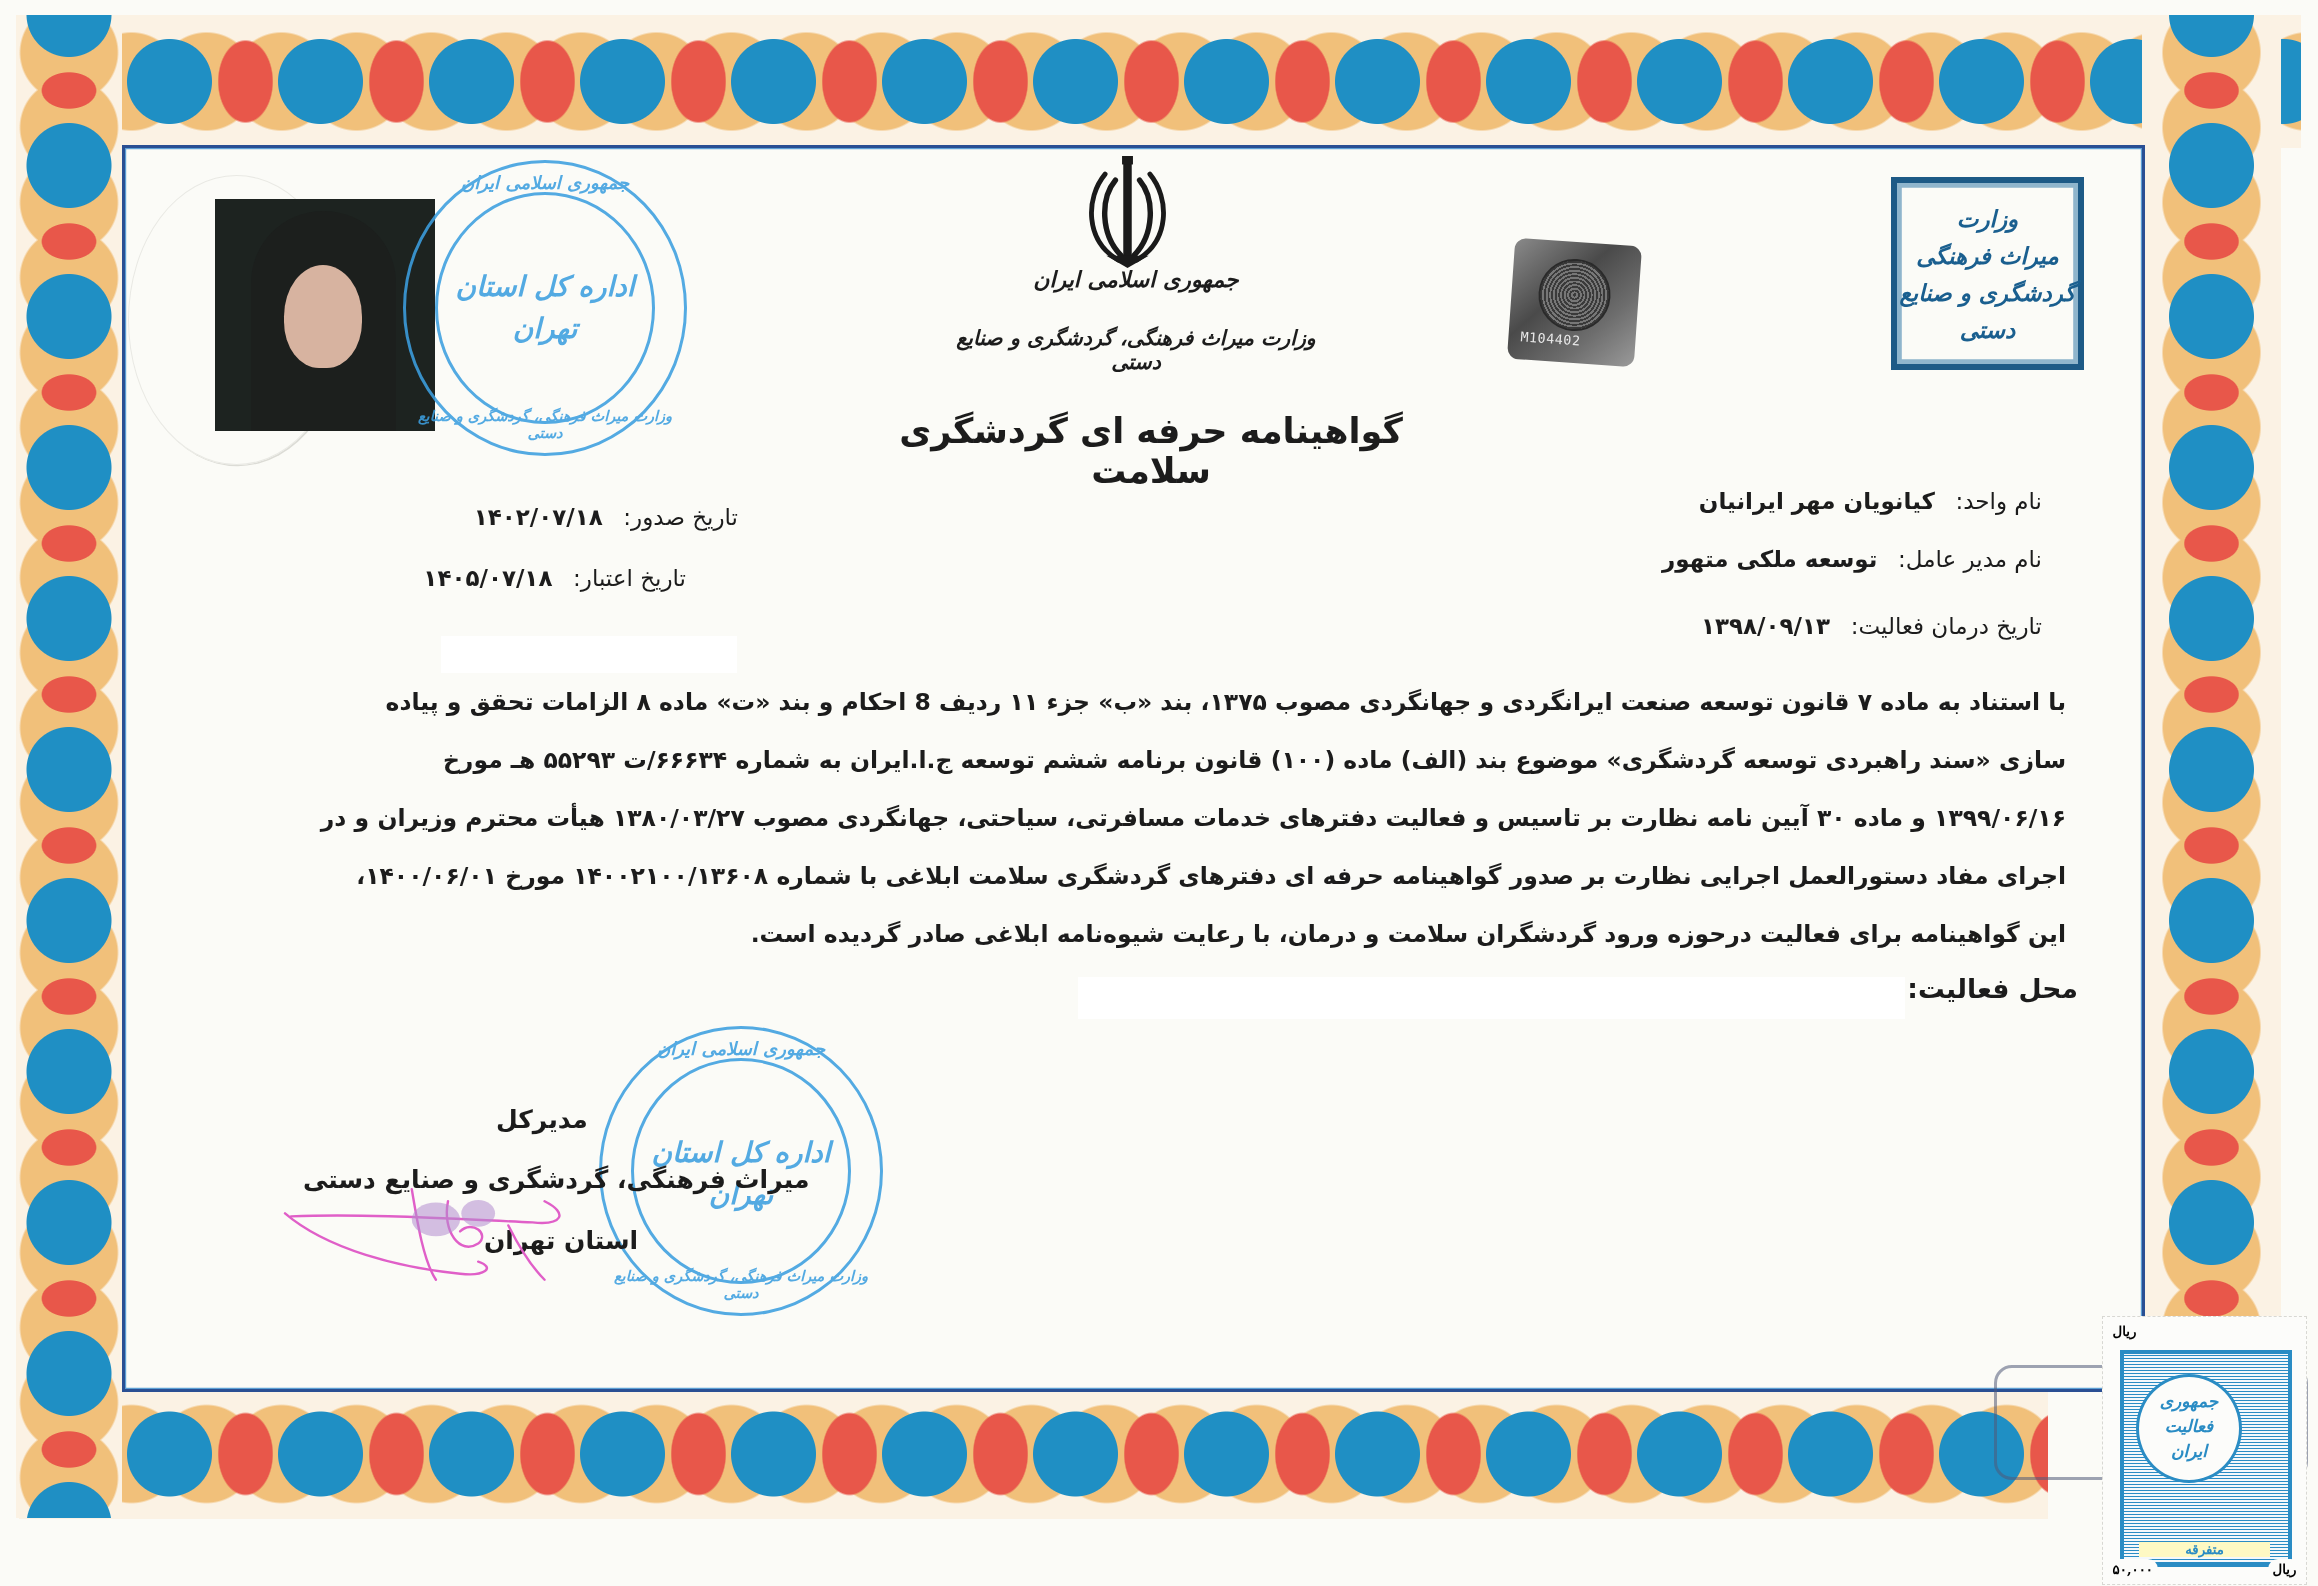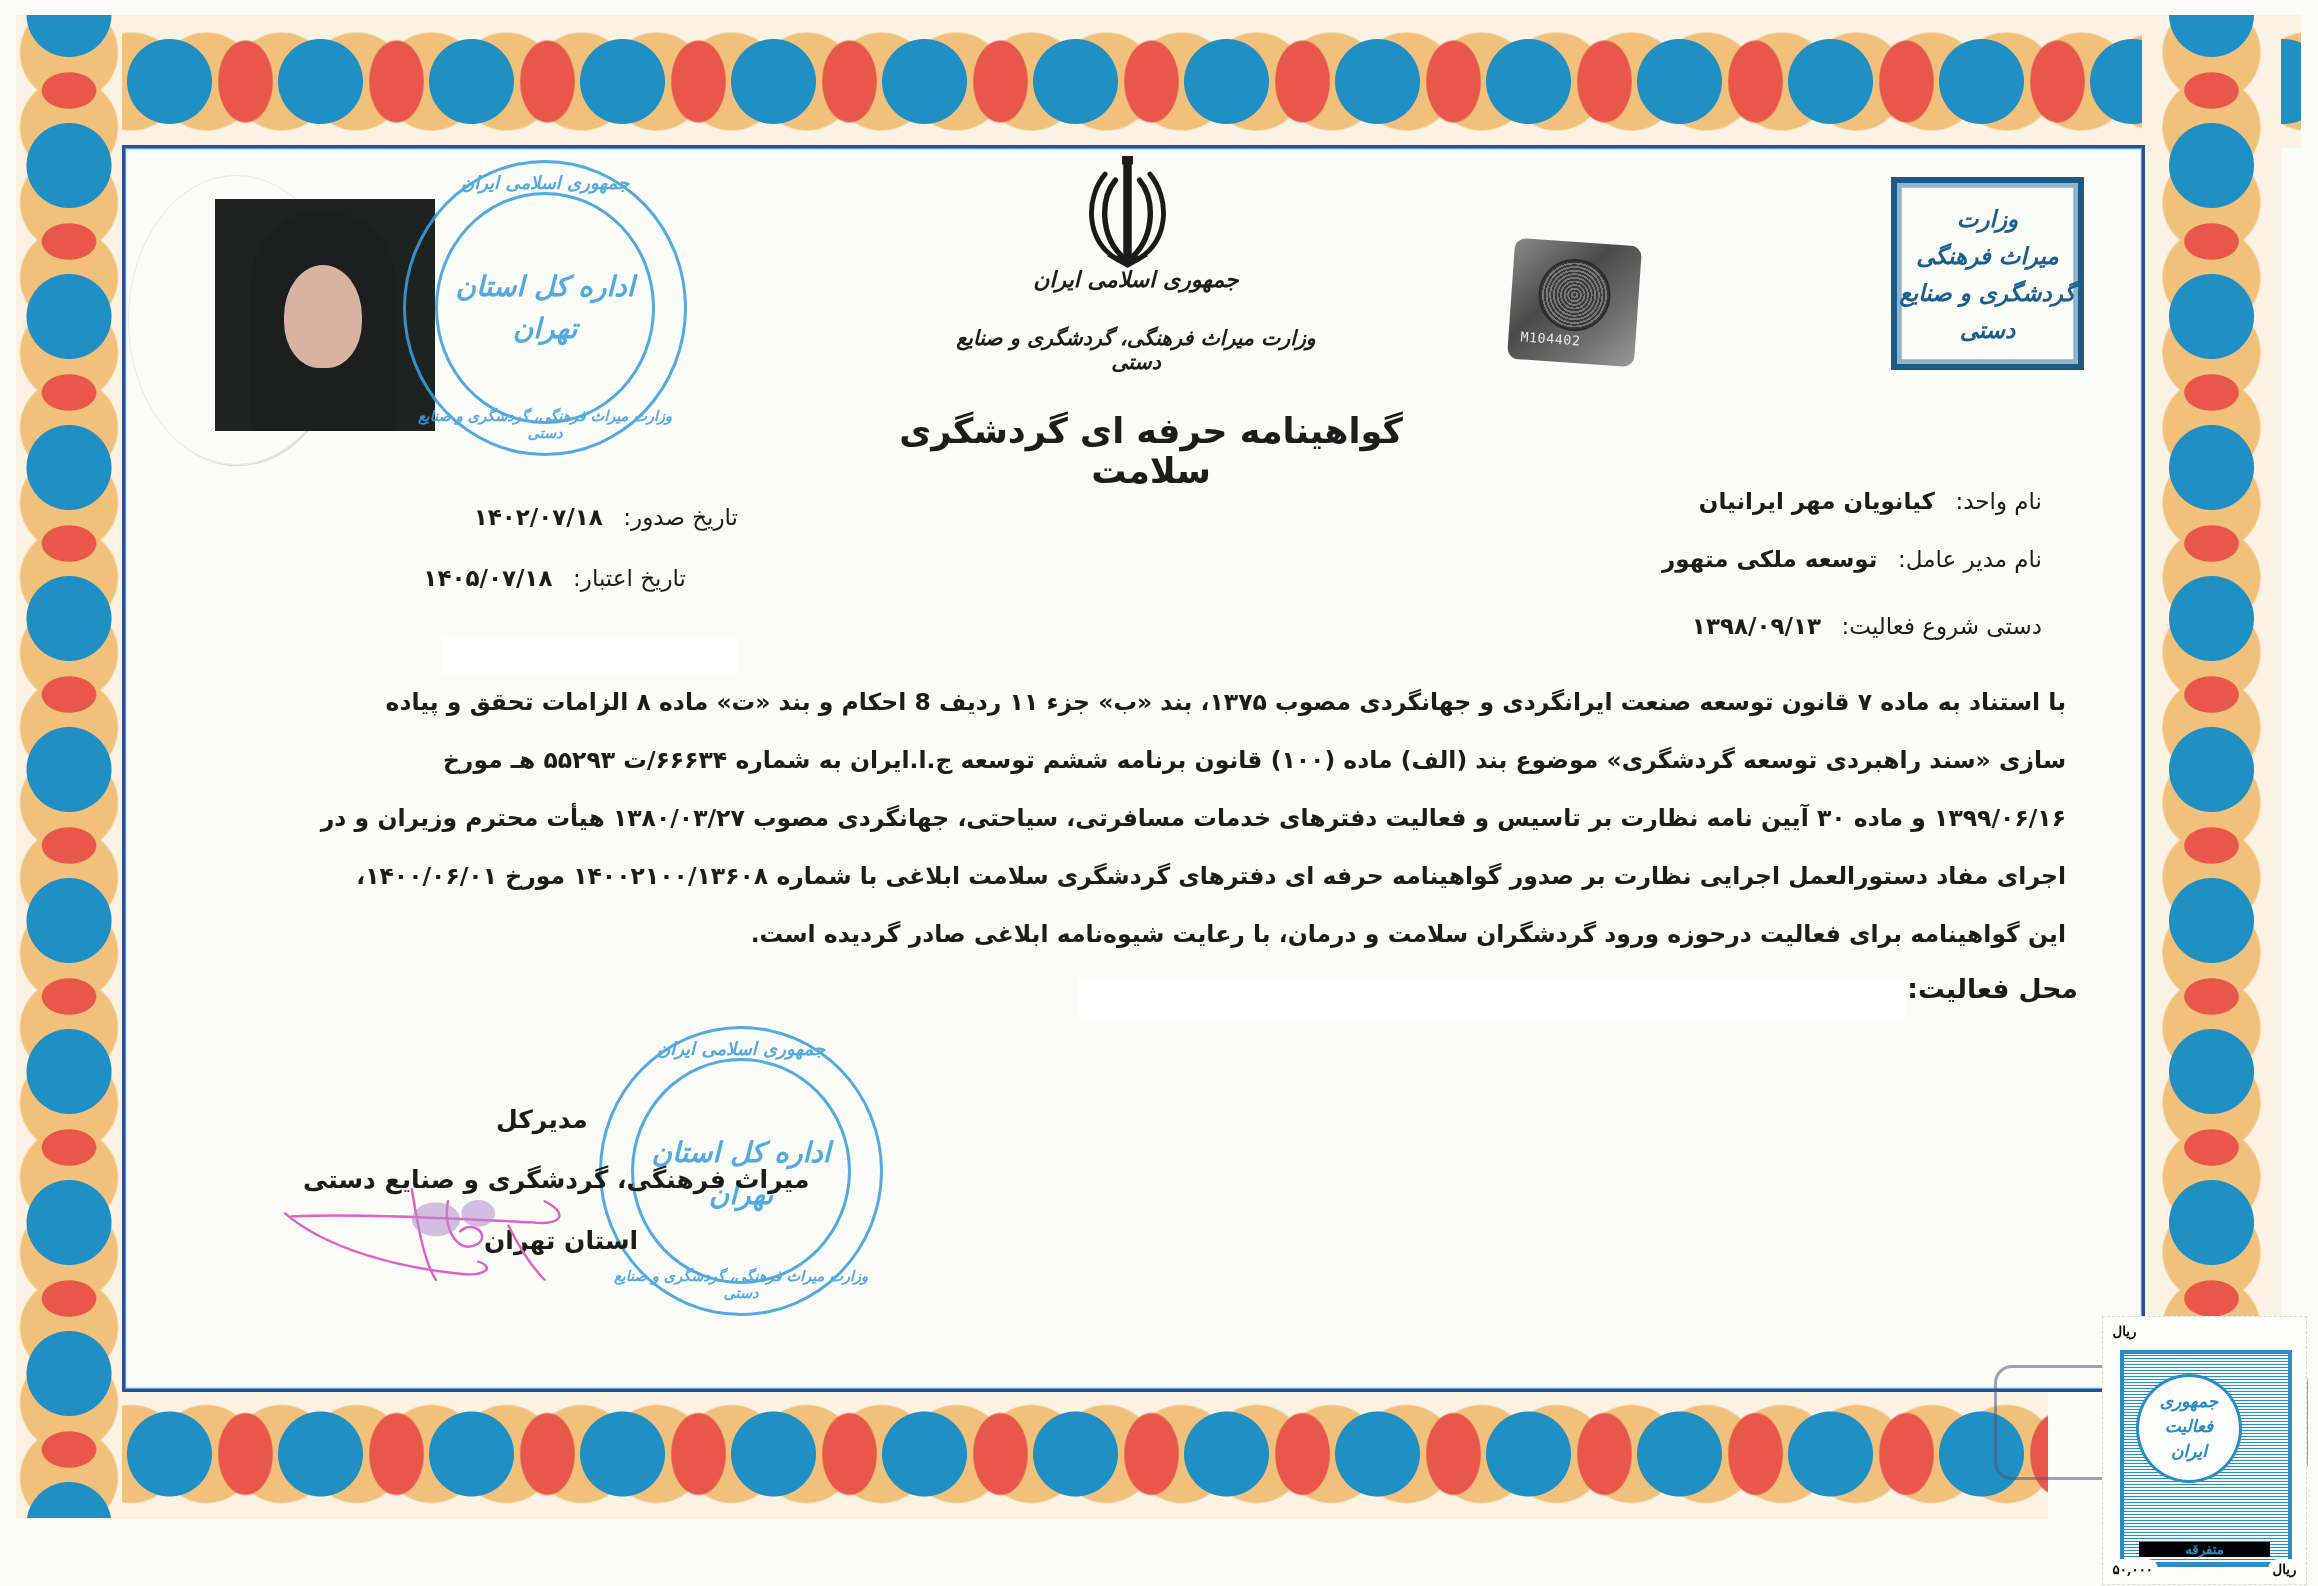--- a/index.html
+++ b/index.html
@@ -234,21 +234,21 @@
     .rev-stamp .corner {
       position: absolute; color: #000000; background: #fcfcfa;
       font-family: "DejaVu Serif", serif; font-weight: bold;
       font-size: 13.3px; padding: 2.4px 4.8px; border-radius: 12px;
     }
     .rev-stamp .c-tl { left: 4.8px; top: 4.8px; }
     .rev-stamp .c-bl { left: 4.8px; bottom: 4.8px; direction: ltr; }
     .rev-stamp .c-br { right: 4.8px; bottom: 4.8px; }
     .rev-stamp .caption {
       position: absolute; left: 36px; right: 36px; bottom: 26.6px;
-      text-align: center; color: #2a8cc4; background: #000000;
+      text-align: center; color: #2a8cc4; background: #fef9c3;
       font-family: "DejaVu Serif", serif; font-weight: bold; font-size: 13.3px;
     }
     .cancel-mark {
       position: absolute; left: 1993px; top: 1365px; width: 314px; height: 115px;
       border: 3.6px solid rgba(80, 90, 120, 0.55); border-radius: 18px;
     }
   </style>
 </head>
 <body>
 
@@ -303,21 +303,21 @@
 
   <div class="field f-unit">
     <span class="label">نام واحد:</span>
     <span class="value">کیانویان مهر ایرانیان</span>
   </div>
   <div class="field f-manager">
     <span class="label">نام مدیر عامل:</span>
     <span class="value">توسعه ملکی متهور</span>
   </div>
   <div class="field f-start">
-    <span class="label">دستی شروع فعالیت:</span>
+    <span class="label">تاریخ درمان فعالیت:</span>
     <span class="value">۱۳۹۸/۰۹/۱۳</span>
   </div>
 
   <div class="field f-issue">
     <span class="label">تاریخ صدور:</span>
     <span class="value">۱۴۰۲/۰۷/۱۸</span>
   </div>
   <div class="field f-valid">
     <span class="label">تاریخ اعتبار:</span>
     <span class="value">۱۴۰۵/۰۷/۱۸</span>

